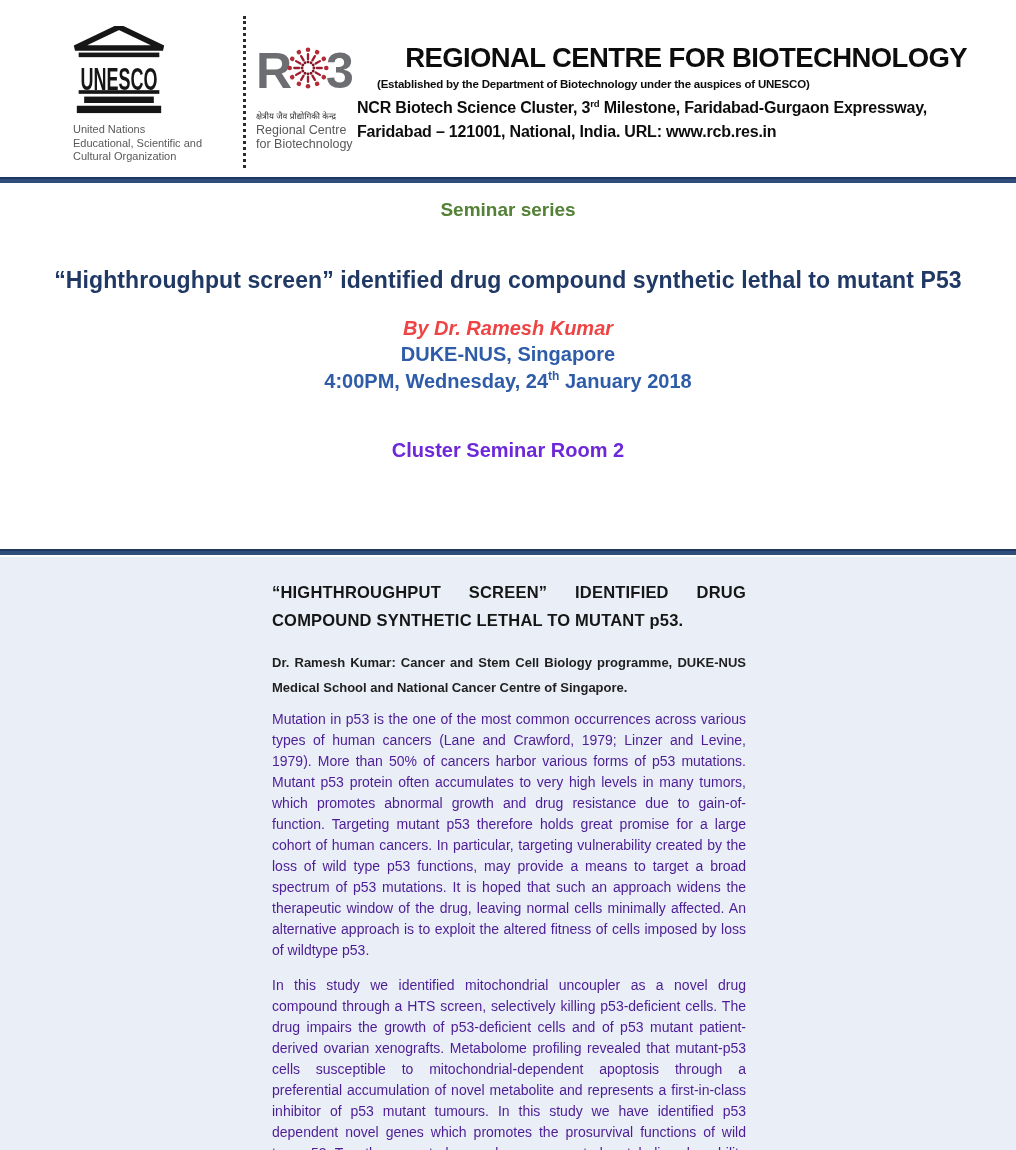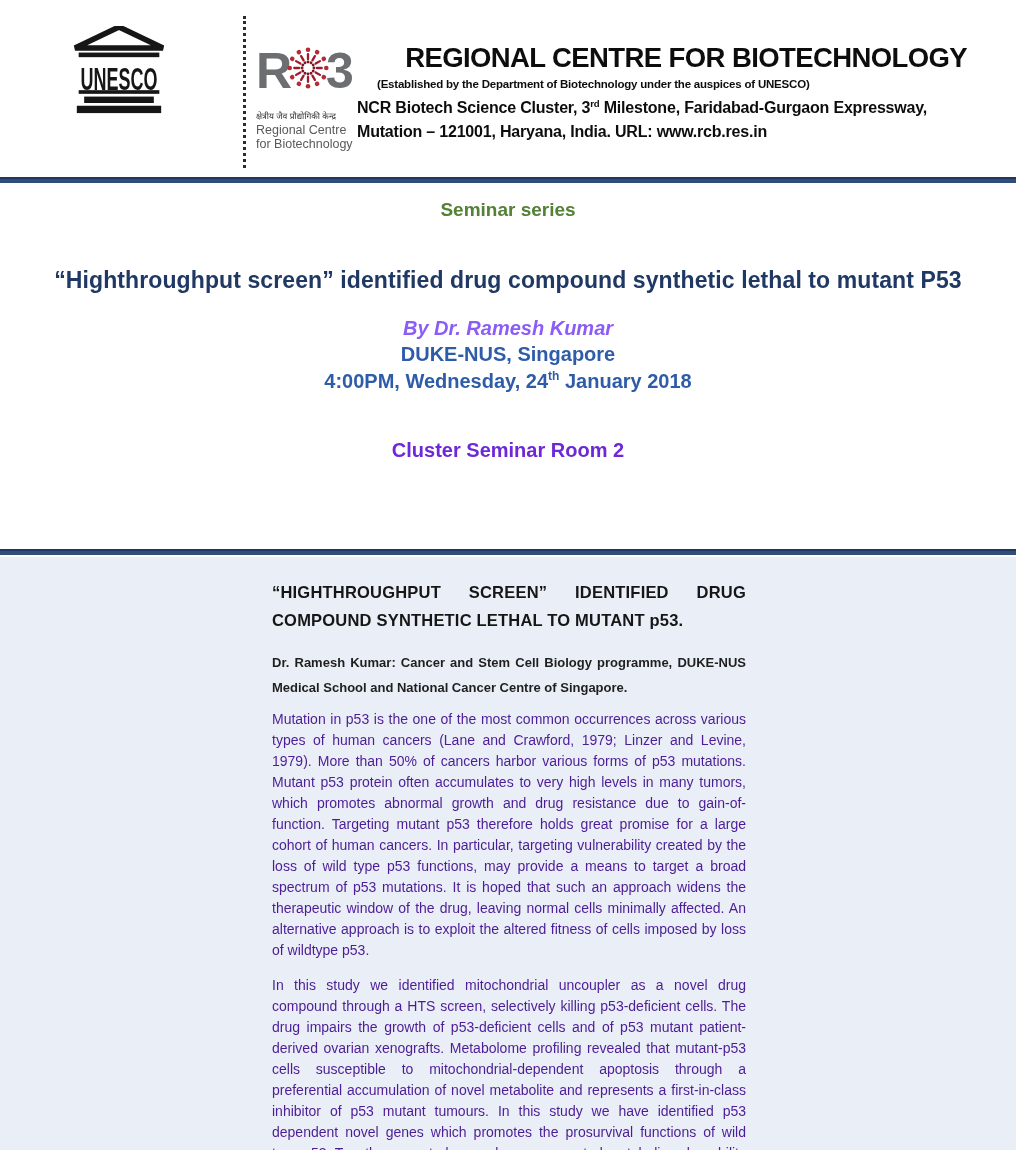--- a/index.html
+++ b/index.html
@@ -46,21 +46,21 @@
     position:absolute; left:0; width:1016px; height:6px;
     background:#2e4d7b; border-top:2px solid #20375f;
   }
   .divider-1 { top:177px; }
   .divider-2 { top:549px; }
 
   
   .center-line { position:absolute; left:0; width:1016px; text-align:center; }
   .series   { top:199px; font-size:19px; font-weight:bold; color:#538135; }
   .sem-title{ top:267px; font-size:23px; font-weight:bold; color:#1f3864; letter-spacing:0.1px; }
-  .speaker  { top:317px; font-size:20px; font-weight:bold; font-style:italic; color:#8b5cf6; }
+  .speaker  { top:317px; font-size:20px; font-weight:bold; font-style:italic; color:#ef4444; }
   .affil    { top:343px; font-size:20px; font-weight:bold; color:#2e5ca8; }
   .when     { top:369px; font-size:20px; font-weight:bold; color:#2e5ca8; }
   .venue    { top:439px; font-size:20px; font-weight:bold; color:#6d28d9; }
 
   
   .abstract {
     position:absolute; top:557px; left:0; width:1016px; height:593px;
     background:#e9eef7;
   }
   .abs-col { position:absolute; left:272px; top:21px; width:474px; color:#1f1f1f; }
@@ -86,20 +86,25 @@
 
     <div class="unesco-block">
       <svg class="unesco-temple" width="92" height="88" viewBox="0 0 100 96">
         <polygon points="50,1 98,24 2,24" fill="#ffffff" stroke="#161616" stroke-width="6"></polygon>
         <rect x="6" y="29" width="88" height="5" fill="#161616"></rect>
         <text x="50" y="63" text-anchor="middle" font-family="Liberation Sans, sans-serif" font-weight="bold" font-size="30" fill="#161616" textLength="84" lengthAdjust="spacingAndGlyphs" transform="translate(0,8) scale(1,1.12) translate(0,-8)">UNESCO</text>
         <rect x="6" y="70" width="88" height="4" fill="#161616"></rect>
         <rect x="12" y="77" width="76" height="7" fill="#161616"></rect>
         <rect x="4" y="87" width="92" height="8" fill="#161616"></rect>
       </svg>
+      <div class="unesco-caption">
+        <div>United Nations</div>
+        <div>Educational, Scientific and</div>
+        <div>Cultural Organization</div>
+      </div>
     </div>
 
     <div class="dotted-sep"></div>
 
     <div class="rcb-block">
       <div class="rcb-glyphs">
         <span class="rcb-letter">R</span>
         <svg class="rcb-flower" width="50" height="50" viewBox="-26 -26 52 52">
           <defs>
             <g id="petal">
@@ -127,21 +132,21 @@
       <div class="rcb-caption">
         <div>Regional Centre</div>
         <div>for Biotechnology</div>
       </div>
     </div>
 
     <div class="org-block">
       <div class="org-name">REGIONAL CENTRE FOR BIOTECHNOLOGY</div>
       <div class="org-sub">(Established by the Department of Biotechnology under the auspices of UNESCO)</div>
       <div class="org-addr"><span>NCR Biotech Science Cluster, 3</span><sup class="sm">rd</sup><span> Milestone, Faridabad-Gurgaon Expressway,</span></div>
-      <div class="org-addr second">Mutation – 121001, Haryana, India. URL: www.rcb.res.in</div>
+      <div class="org-addr second">Faridabad – 121001, National, India. URL: www.rcb.res.in</div>
     </div>
   </header>
 
   <div class="divider divider-1"></div>
 
   <section>
     <div class="center-line series">Seminar series</div>
     <h1 class="center-line sem-title">“Highthroughput screen” identified drug compound synthetic lethal to mutant P53</h1>
     <div class="center-line speaker">By Dr. Ramesh Kumar</div>
     <div class="center-line affil">DUKE-NUS, Singapore</div>

